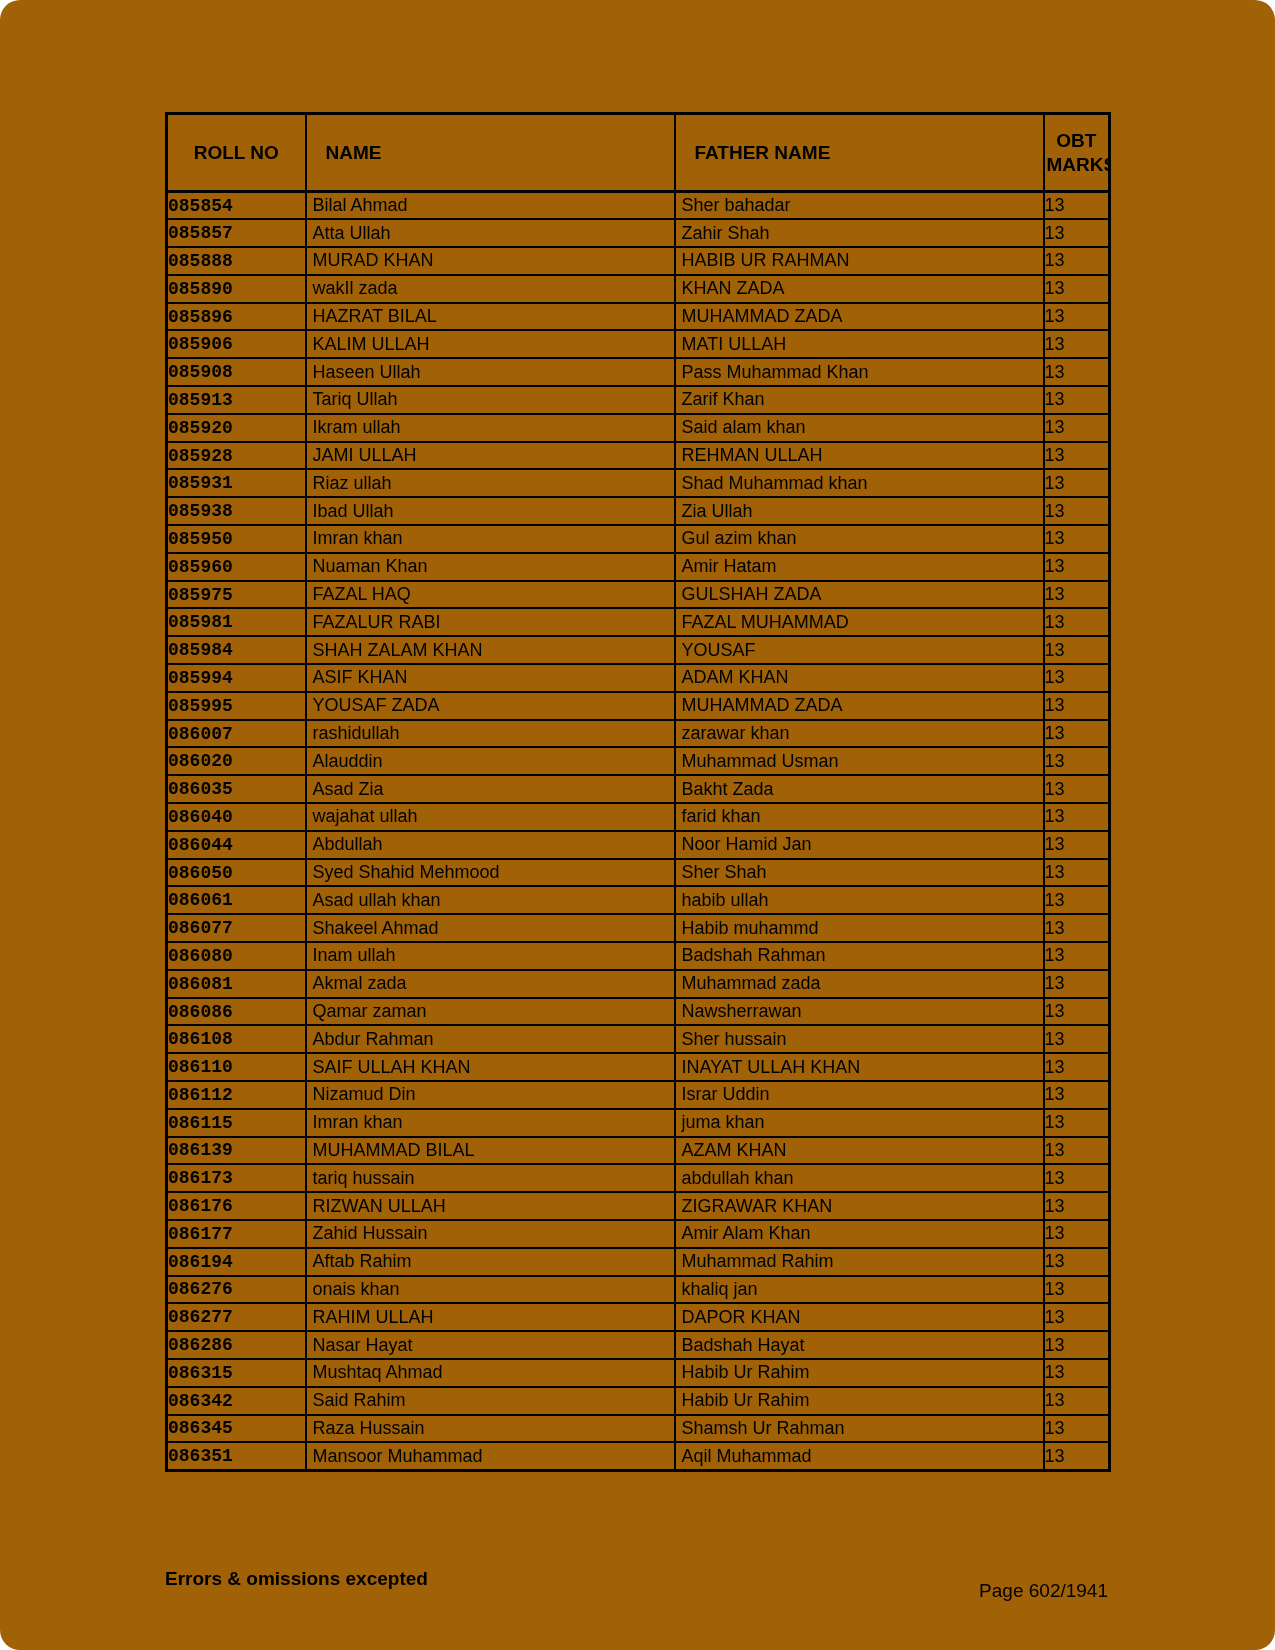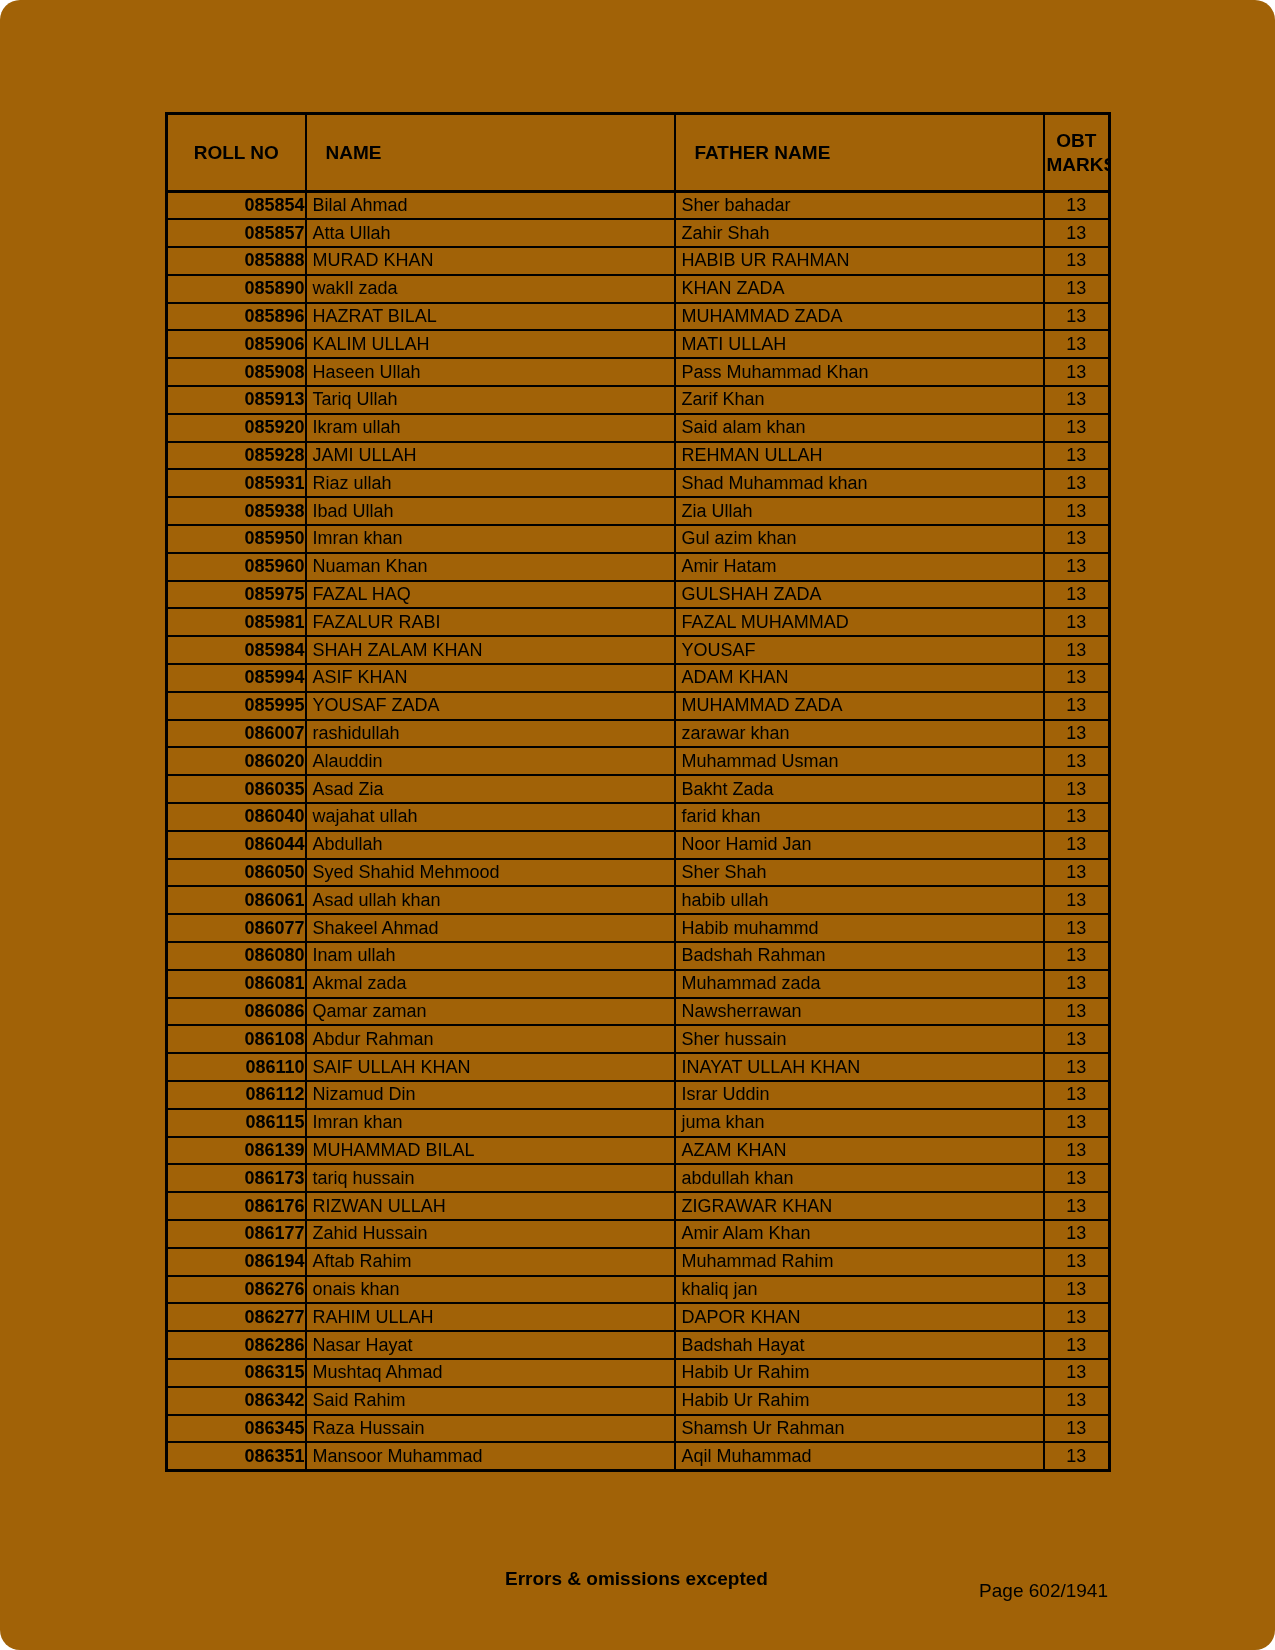--- a/index.html
+++ b/index.html
@@ -50,41 +50,41 @@
     white-space: normal;
     line-height: 1.25;
     padding: 0 2px;
   }
   tbody td {
     height: 27.8px;
     font-size: 18px;
     vertical-align: middle;
   }
   td.c-roll {
-    text-align: right;
+    text-align: left;
     font-weight: bold;
+    font-family: Liberation Mono, monospace;
   }
   td.c-name, td.c-father {
     text-align: left;
     padding-left: 6px;
   }
-  td.c-marks { text-align: center; }
+  td.c-marks { }
 
   .footer {
     position: absolute;
     left: 165px;
     top: 1568px;
     width: 943px;
     height: 28px;
   }
   .footer-note {
     position: absolute;
     left: 0;
     width: 100%;
-    text-align: center;
     font-size: 19px;
     font-weight: bold;
   }
   .footer-page {
     position: absolute;
     right: 0;
     top: 12px;
     font-size: 19px;
     font-weight: normal;
   }

